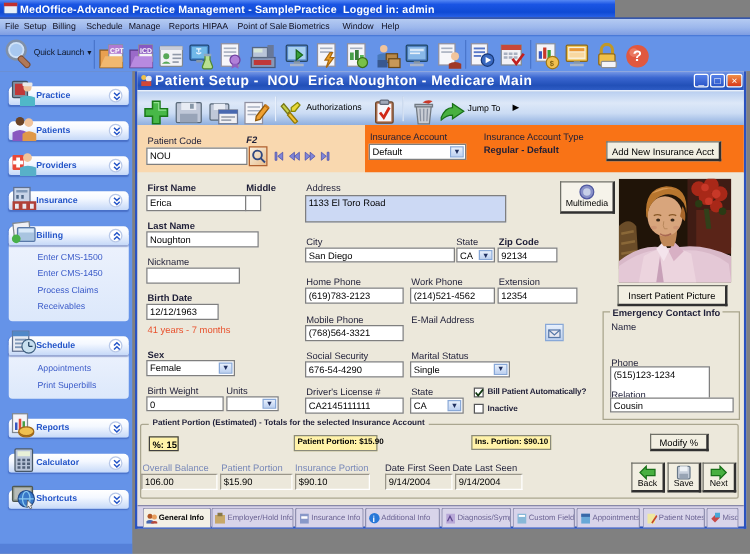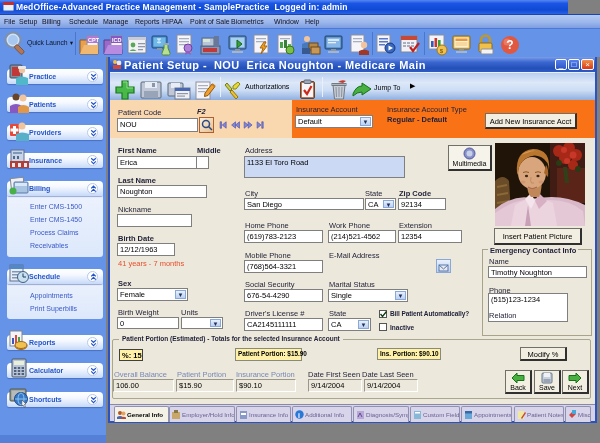--- a/index.html
+++ b/index.html
@@ -1,18 +1,18 @@
 <!DOCTYPE html>
 <html><head><meta charset="utf-8">
 <style>
 *{margin:0;padding:0;box-sizing:border-box;}
 html,body{width:600px;height:443px;overflow:hidden;}
 body{font-family:"Liberation Sans",sans-serif;position:relative;background:#808080;}
 .abs{position:absolute;}
-#titlebar{left:0;top:0;width:568px;height:14px;background:linear-gradient(180deg,#5588f4 0%,#1a55e4 25%,#0f4ad4 70%,#2a62e8 100%);}
+#titlebar{left:0;top:0;width:492px;height:14px;background:linear-gradient(180deg,#5588f4 0%,#1a55e4 25%,#0f4ad4 70%,#2a62e8 100%);}
 #titlebar .txt{position:absolute;left:16px;top:2px;color:#fff;font-size:8.5px;letter-spacing:0.15px;font-weight:bold;white-space:nowrap;}
 #menubar{left:0;top:14px;width:600px;height:14px;background:linear-gradient(180deg,#b5cbf2 0%,#9cb7ec 55%,#7e9de2 100%);border-top:1px solid #1a44b0;}
 #menubar span{position:absolute;top:3px;font-size:7px;color:#101020;white-space:nowrap;}
 #toolbar{left:0;top:28px;width:600px;height:29px;background:#6593e8;border-top:1px solid #4a7ad8;}
 .tsep{position:absolute;top:3px;width:1px;height:23px;background:#4a76cc;}
 .tic{position:absolute;top:5px;}
 #sidebar{left:0;top:57px;width:106px;height:386px;background:#6593e8;}
 #sidebar .hdr{position:absolute;left:7px;width:96px;height:15px;background:linear-gradient(180deg,#ffffff 0%,#f4f8ff 40%,#c6d9f8 100%);border-radius:4px 4px 2px 2px;box-shadow:0 1px 1px rgba(30,60,150,.4);}
 #sidebar .hdr .t{position:absolute;left:22px;top:4px;font-size:7px;font-weight:bold;color:#2455c8;white-space:nowrap;}
 #sidebar .body{position:absolute;left:7px;width:96px;background:linear-gradient(180deg,#eef3fd,#dce8fb);border-radius:0 0 3px 3px;}
@@ -572,24 +572,24 @@
       <path d="M28 29.5 Q31 28 34 29.5 M40 29.5 Q43 28 46 29.5" stroke="#8a5a28" stroke-width="1" fill="none"></path>
       <path d="M36 34 Q35 38 36.5 40 L39 40" stroke="#b8885c" stroke-width="0.8" fill="none"></path>
       <path d="M33 44 Q37 47 42 44" stroke="#a86850" stroke-width="1.2" fill="none"></path>
       <ellipse cx="28" cy="39" rx="2.5" ry="1.5" fill="#cc9070" opacity="0.7"></ellipse>
       <ellipse cx="46" cy="39" rx="2.5" ry="1.5" fill="#cc9070" opacity="0.7"></ellipse>
     </svg>
     <div class="btn" style="left:384px;top:90px;width:88px;height:17px;padding-top:3px">Insert Patient Picture</div>
     <div class="abs" style="left:372px;top:111px;width:110px;height:87px;border:1px solid #a8a48c">
       <div class="lbl" style="left:5px;top:-4px;background:#ece8db;padding:0 2px">Emergency Contact Info</div>
       <div class="lbl2" style="left:6px;top:7px">Name</div>
-      <div class="fld" style="left:5px;top:16px;width:99px;height:12px">Timothy Noughton</div>
       <div class="lbl2" style="left:6px;top:36px">Phone</div>
       <div class="fld" style="left:5px;top:43px;width:80px;height:29px">(515)123-1234</div>
       <div class="lbl2" style="left:6px;top:61px">Relation</div>
+      <div class="fld" style="left:5px;top:68px;width:99px;height:12px">Cousin</div>
     </div>
 
     <div class="abs" style="left:2px;top:201px;width:479px;height:60px;border:1px solid #aaa690;border-radius:2px"></div>
     <div class="lbl" style="left:9px;top:197px;background:#ece8db;padding:0 3px;font-size:6.5px">Patient Portion (Estimated) - Totals for the selected Insurance Account</div>
     <div class="yel" style="left:9px;top:211px;width:24px;height:12px;border:1px solid #404040">%: 15</div>
     <div class="yel" style="left:125px;top:210px;width:67px;height:13px;font-size:6.4px">Patient Portion: $15.90</div>
     <div class="yel" style="left:267px;top:210px;width:64px;height:12px;font-size:6.4px">Ins. Portion: $90.10</div>
     <div class="btn" style="left:410px;top:209px;width:47px;height:14px;padding-top:2px">Modify %</div>
     <div class="abs" style="left:4px;top:232px;font-size:7.5px;color:#7888b8">Overall Balance</div>
     <div class="abs" style="left:67px;top:232px;font-size:7.5px;color:#7888b8">Patient Portion</div>

